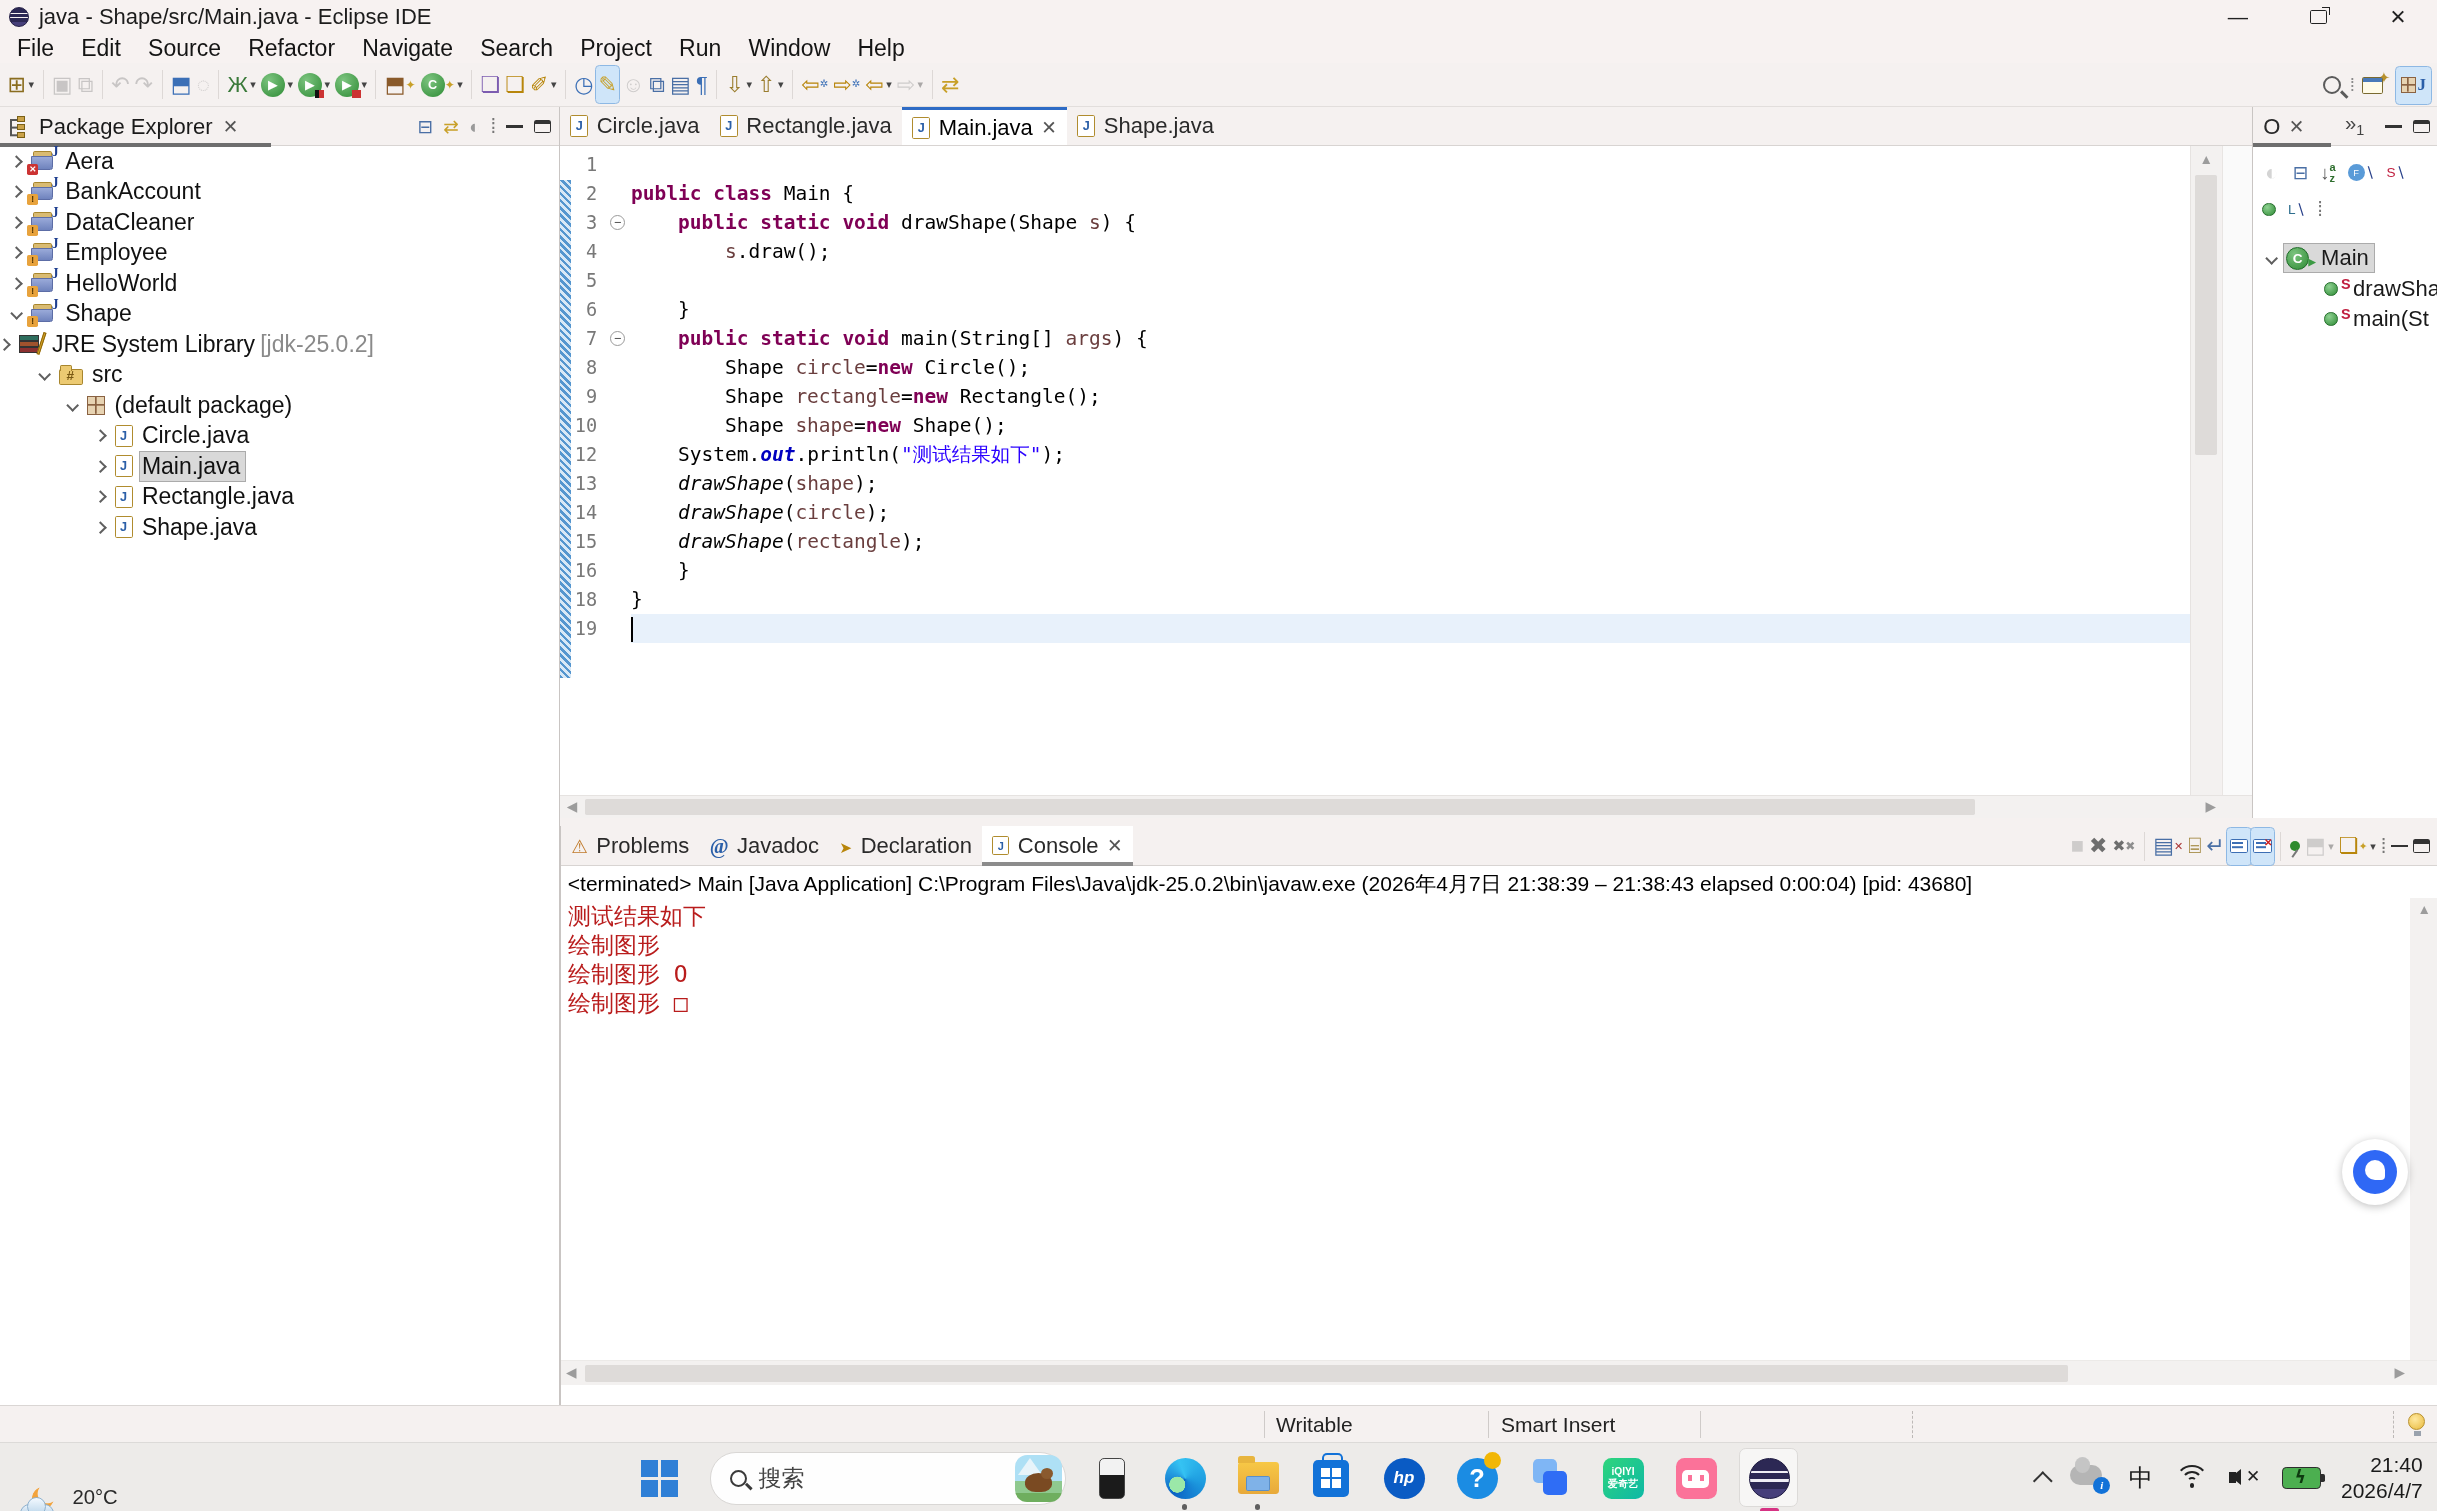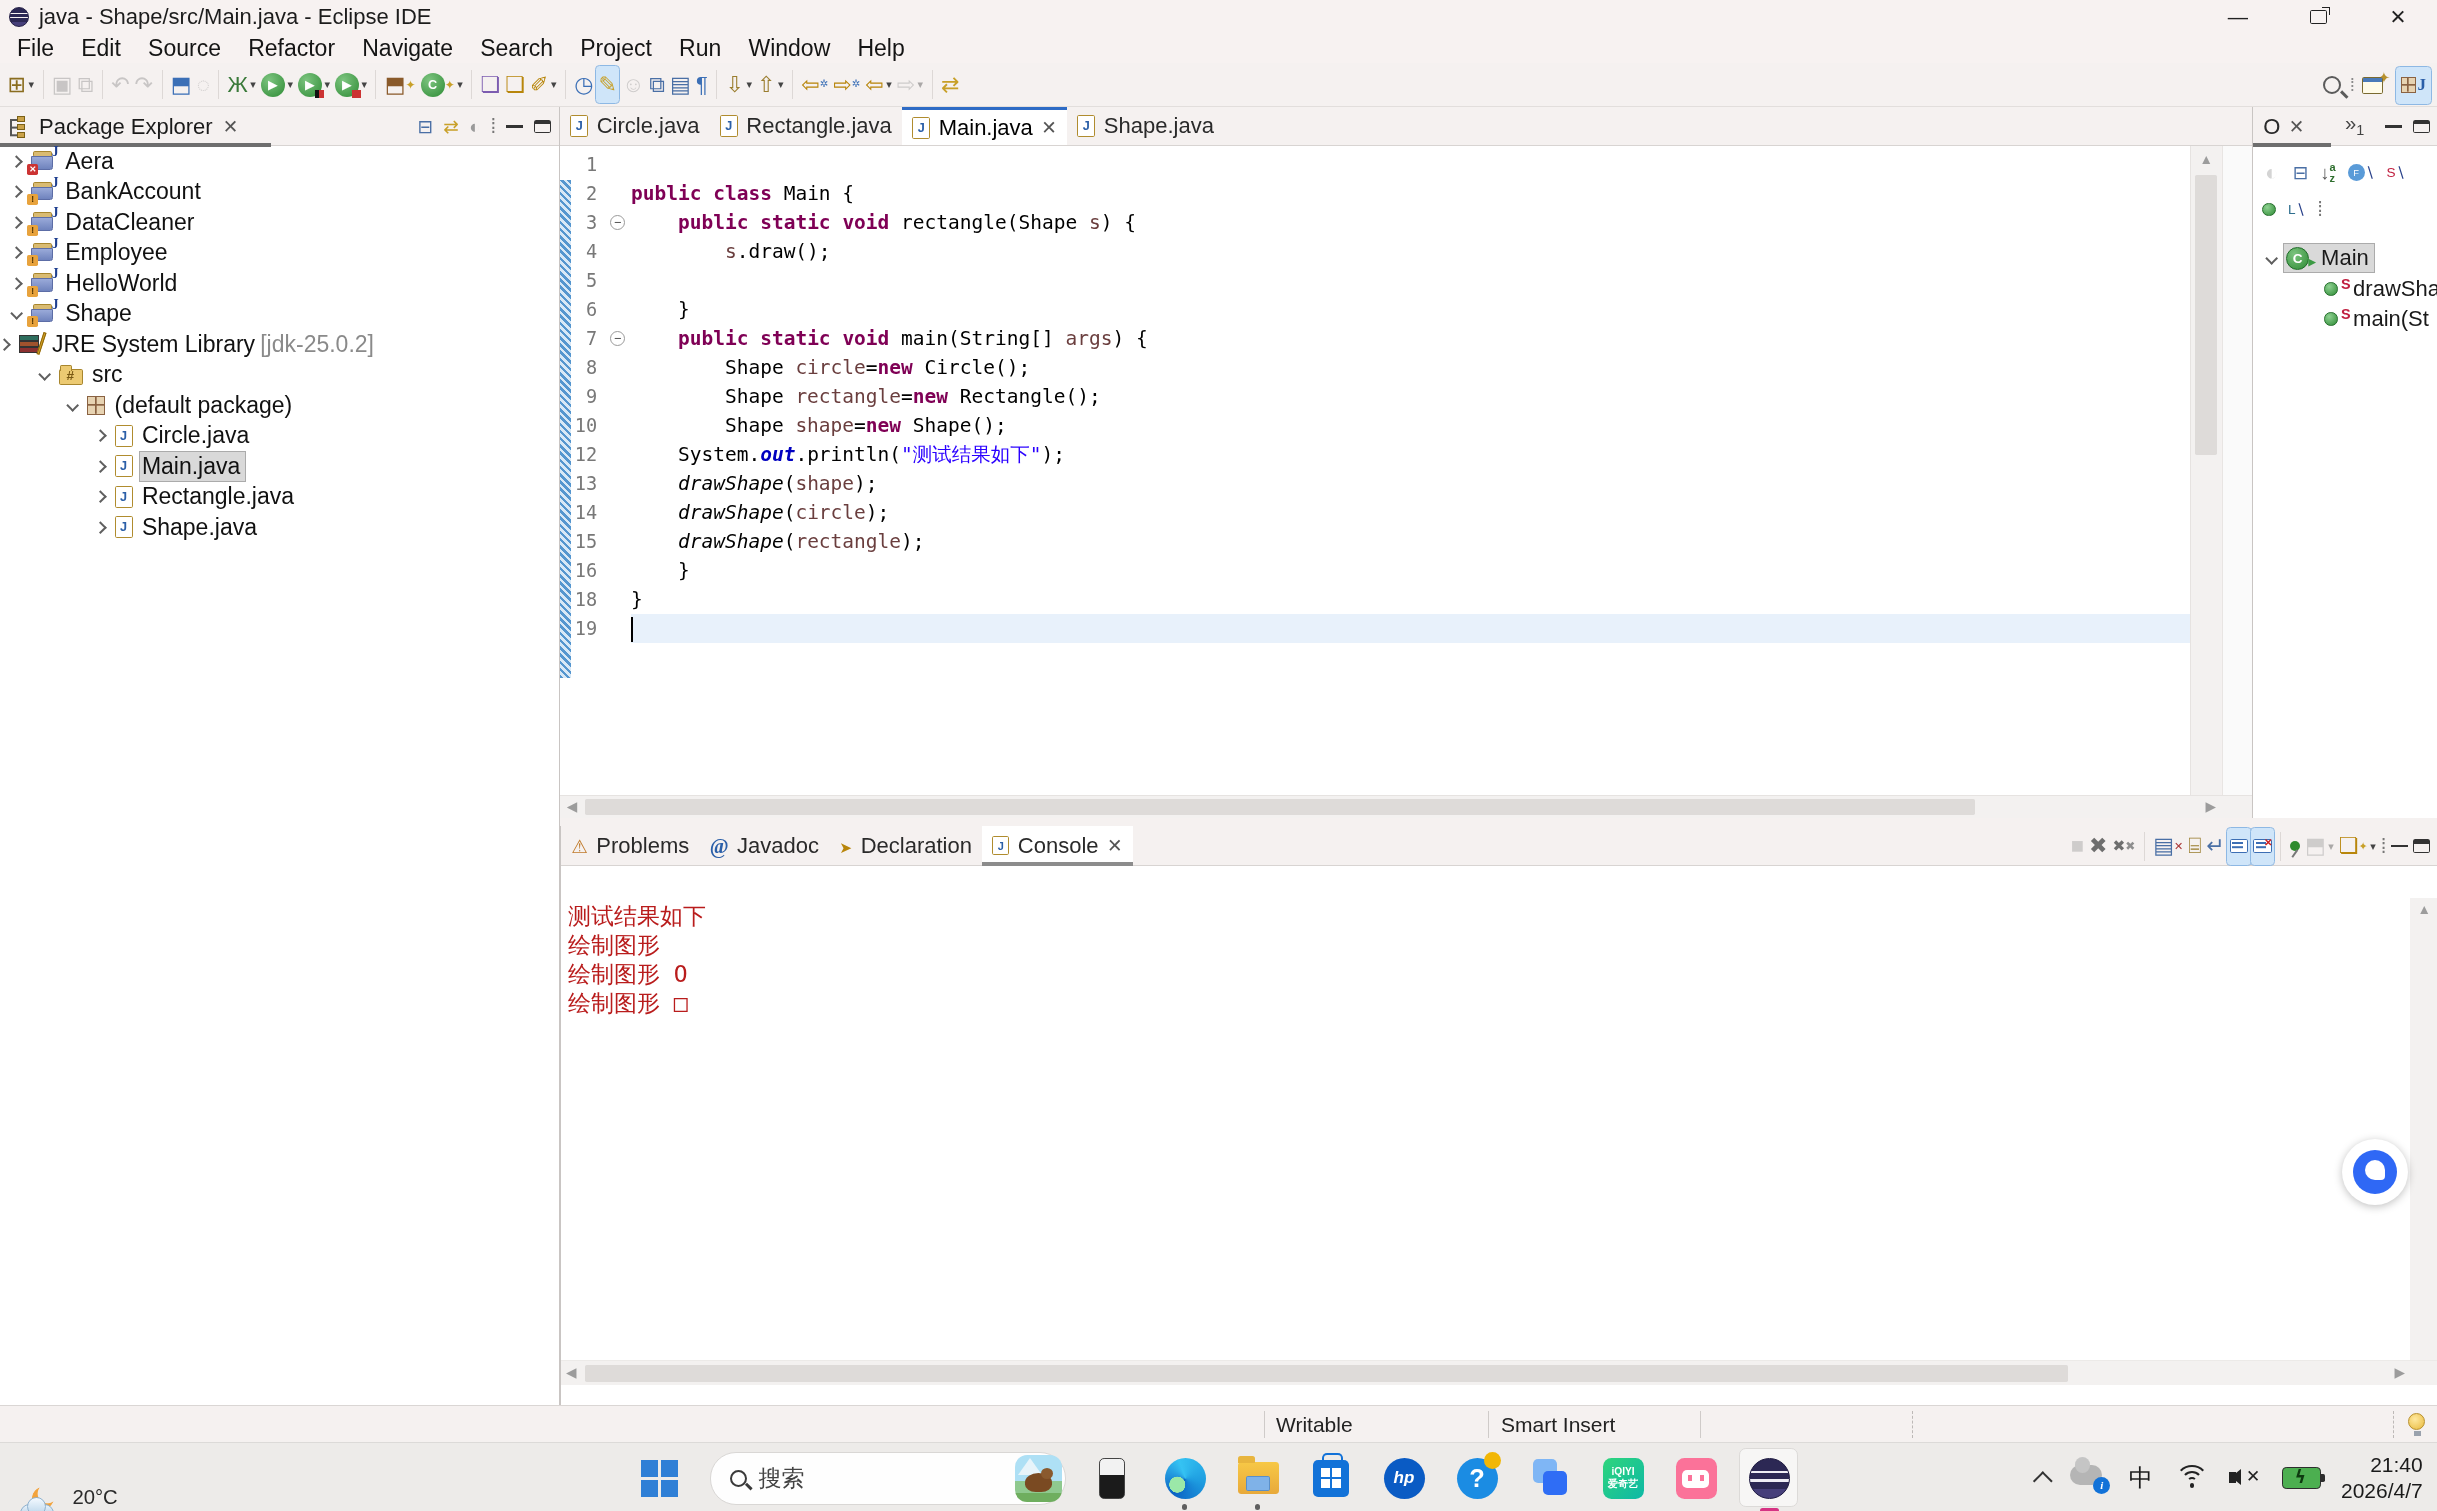--- a/index.html
+++ b/index.html
@@ -589,21 +589,21 @@
         <div class="crow">
           <span class="ln">2</span>
           <span class="foldc"></span>
           <span class="codetxt"><span class="k">public</span><span class="d"> </span><span class="k">class</span><span class="d"> Main {</span></span>
         </div>
         <div class="crow">
           <span class="ln">3</span>
           <span class="foldc">
             <span class="fmark">−</span>
           </span>
-          <span class="codetxt"><span class="d">	</span><span class="k">public</span><span class="d"> </span><span class="k">static</span><span class="d"> </span><span class="k">void</span><span class="d"> rectangle(Shape </span><span class="v">s</span><span class="d">) {</span></span>
+          <span class="codetxt"><span class="d">	</span><span class="k">public</span><span class="d"> </span><span class="k">static</span><span class="d"> </span><span class="k">void</span><span class="d"> drawShape(Shape </span><span class="v">s</span><span class="d">) {</span></span>
         </div>
         <div class="crow">
           <span class="ln">4</span>
           <span class="foldc"></span>
           <span class="codetxt"><span class="d">		</span><span class="v">s</span><span class="d">.draw();</span></span>
         </div>
         <div class="crow">
           <span class="ln">5</span>
           <span class="foldc"></span>
           <span class="codetxt"></span>
@@ -819,20 +819,21 @@
         <div class="tb-cell">
           <span class="g" style="color:#777;font-size:20.3px;">⁞</span>
         </div>
         <div class="tb-cell">
           <span class="hminbar"></span>
         </div>
         <div class="tb-cell">
           <span class="hmax"></span>
         </div>
       </div>
+    <div id="con-header">&lt;terminated&gt; Main [Java Application] C:\Program Files\Java\jdk-25.0.2\bin\javaw.exe  (2026年4月7日 21:38:39 – 21:38:43 elapsed 0:00:04) [pid: 43680]</div>
     <div id="con-out"><div>测试结果如下</div><div>绘制图形</div><div>绘制图形 O</div><div>绘制图形 □</div></div>
     <div class="sb-track" id="con-vscroll">
       <span class="sb-arrow" style="left:7.6px;top:5.1px;">▲</span>
     </div>
     <div class="sb-track" id="con-hscroll">
       <span class="sb-arrow" style="left:5.1px;top:5.1px;">◀</span>
       <span class="sb-arrow" style="right:34px;top:5.1px;">▶</span>
       <span class="sb-thumb" style="left:24px;top:4.2px;height:17px;width:1483px;"></span>
     </div>
   </div>

